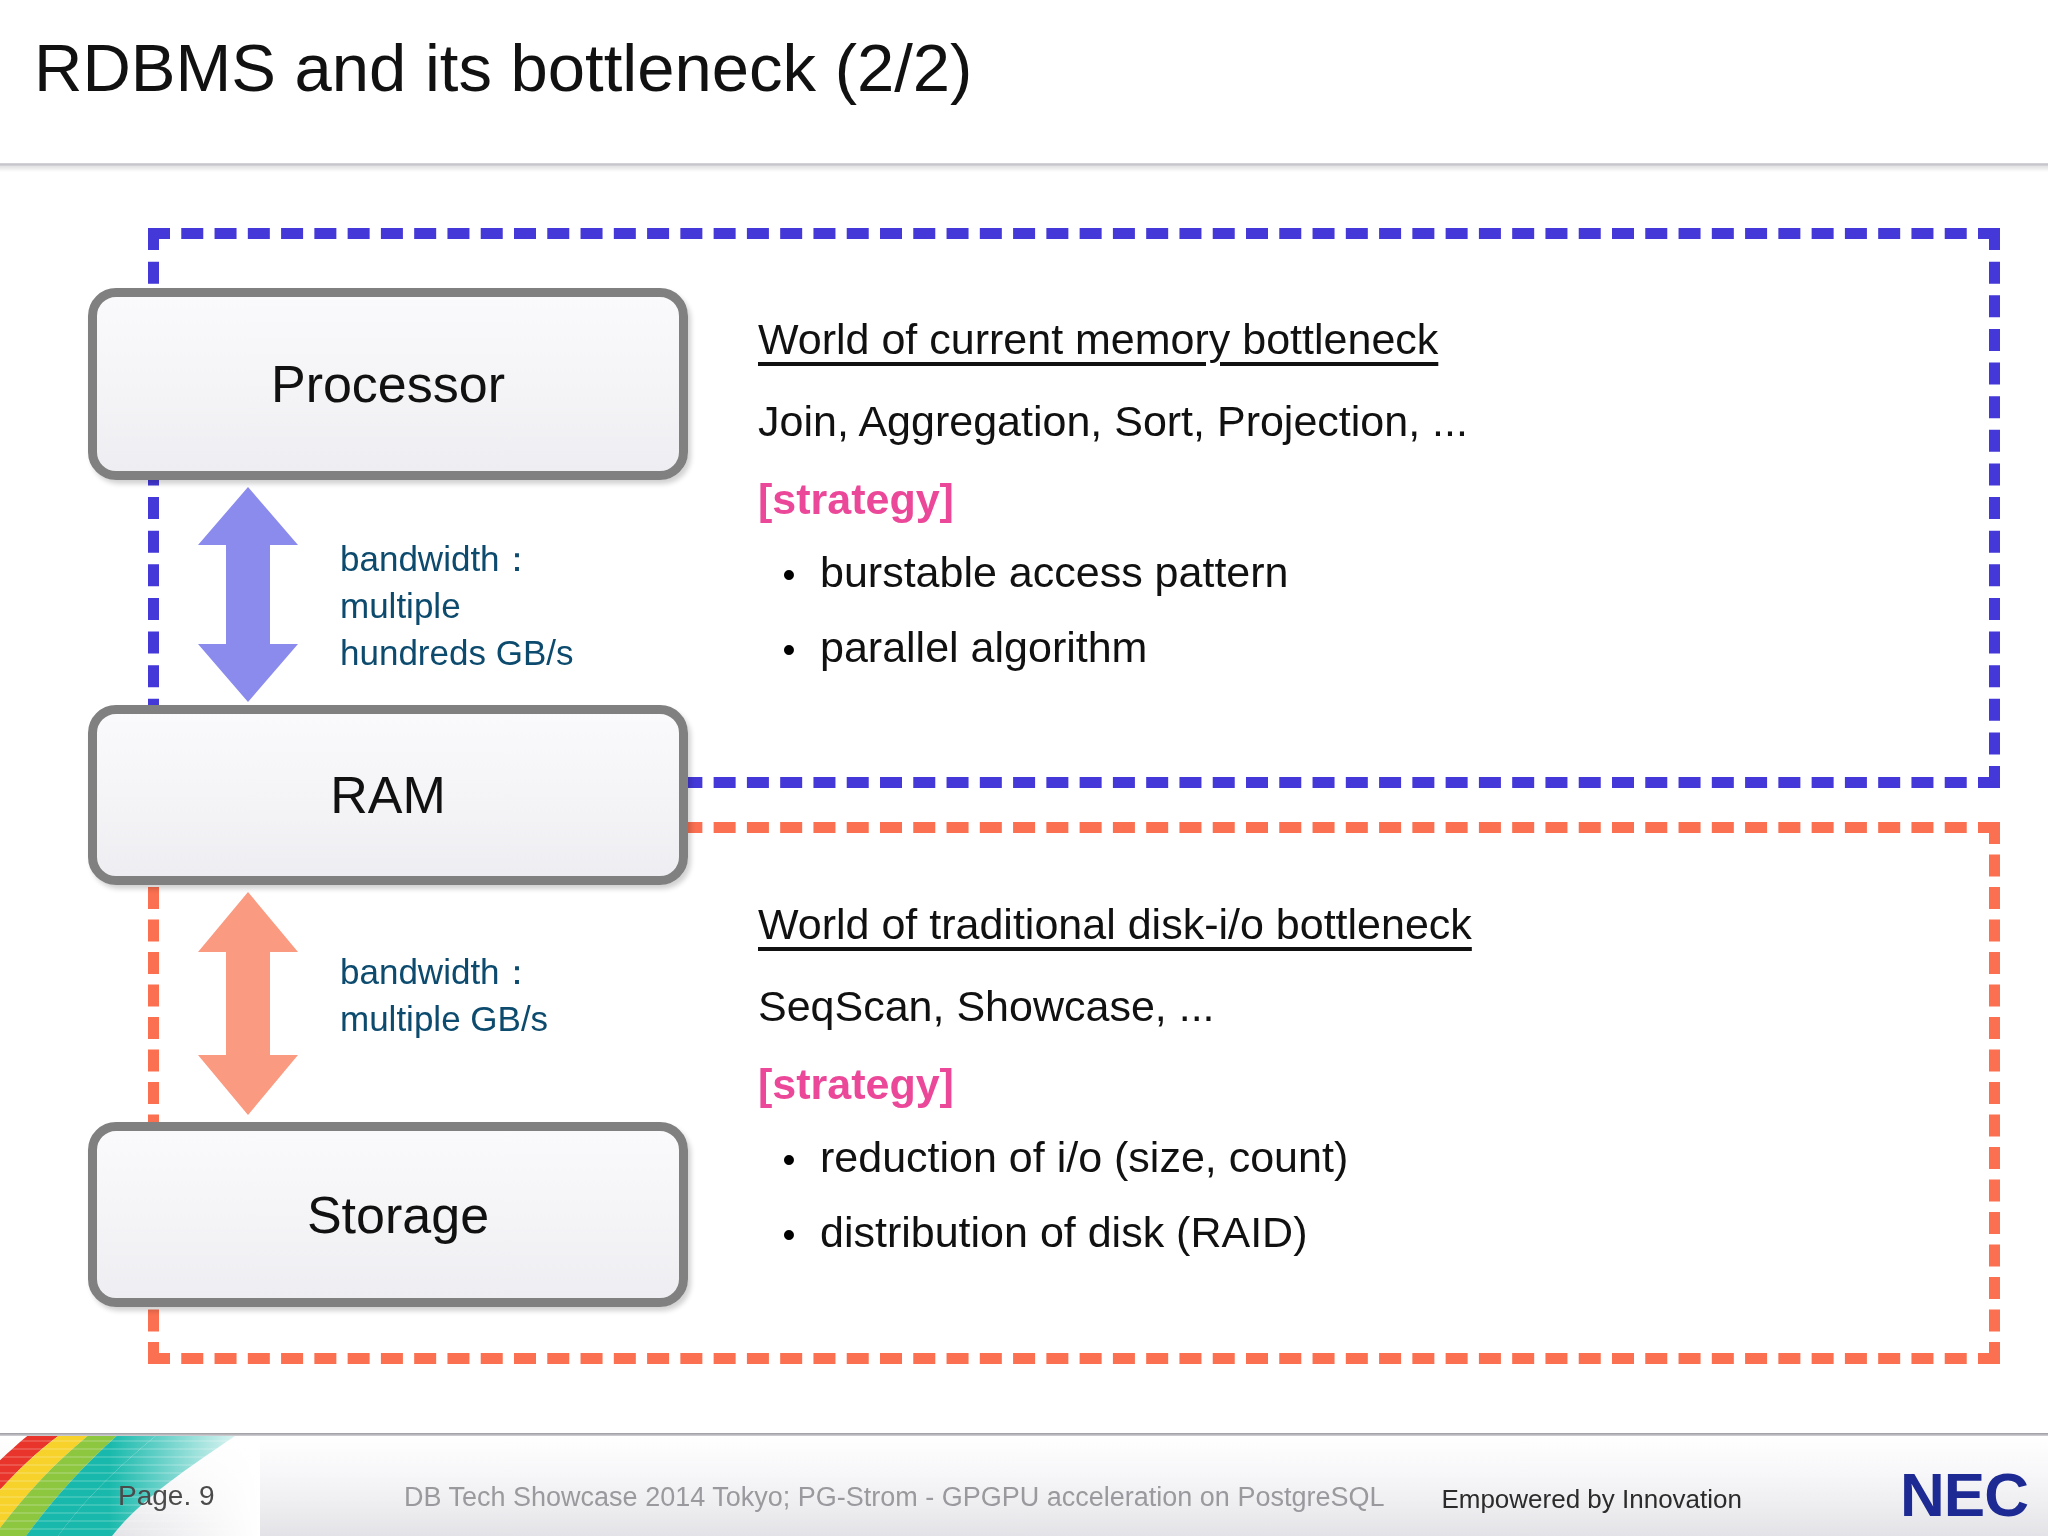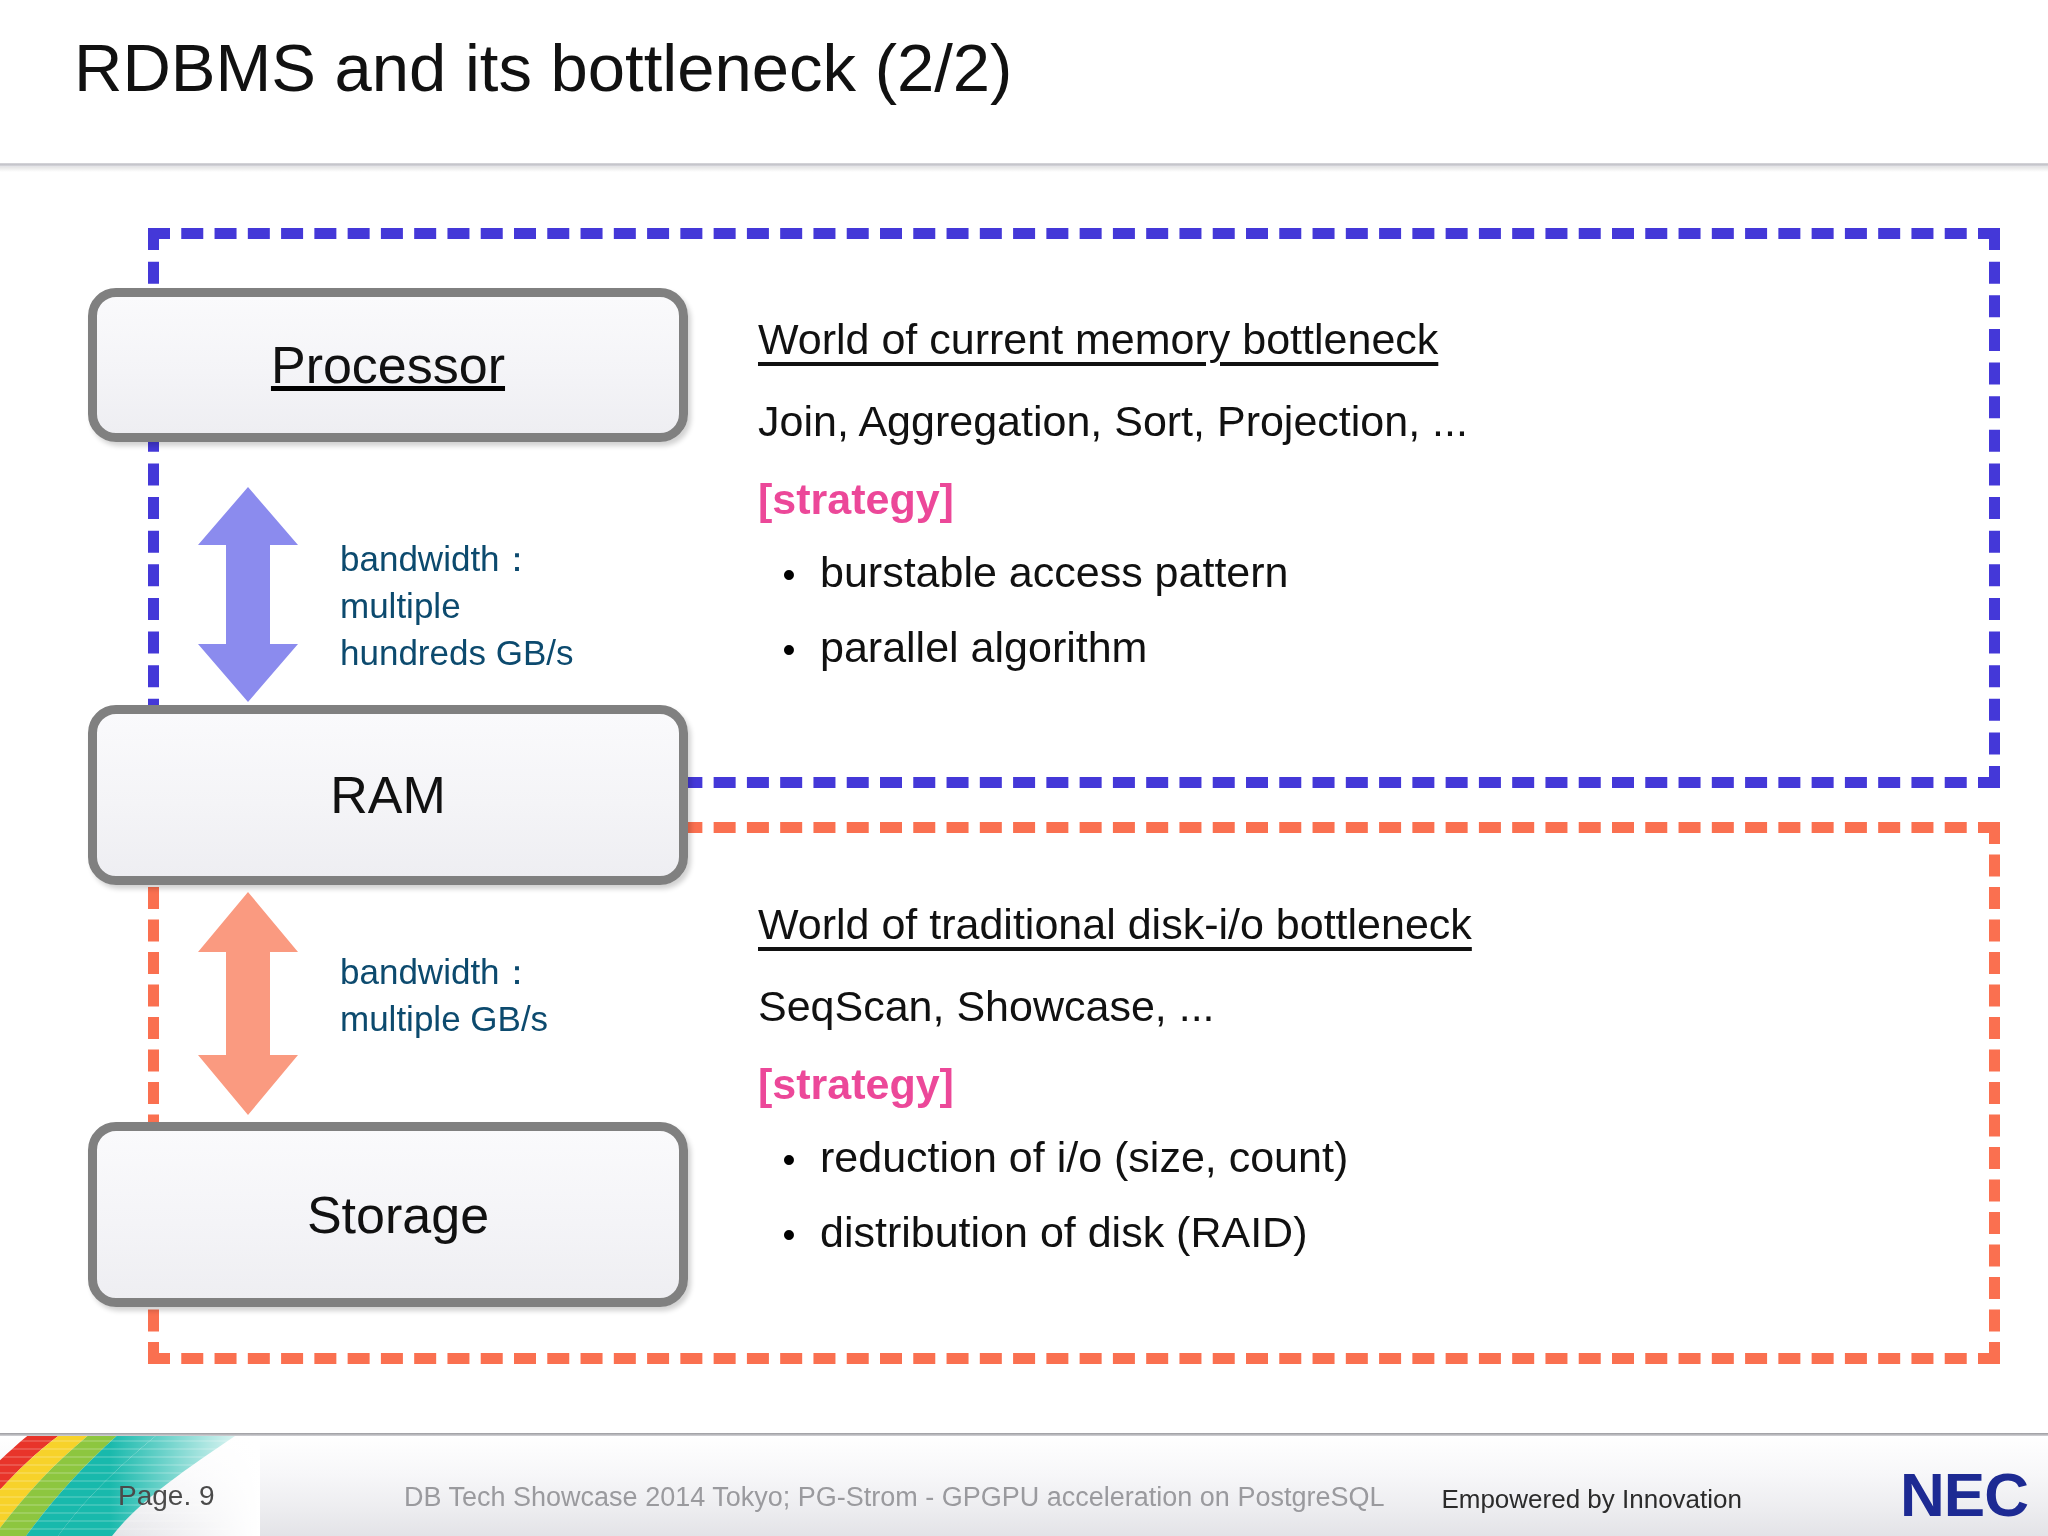--- a/index.html
+++ b/index.html
@@ -20,21 +20,20 @@
   .slide-title {
     position: absolute;
     left: 34px;
     top: 28px;
     font-size: 67px;
     line-height: 80px;
     font-weight: normal;
     letter-spacing: 0px;
     color: #111111;
     white-space: nowrap;
-    margin-left: 40px;
   }
   .title-rule {
     position: absolute;
     left: 0px;
     top: 163px;
     width: 2048px;
     height: 4px;
     background: linear-gradient(to bottom, #d8d8dc 0%, #c2c2c8 45%, #eeeef1 100%);
   }
   .title-rule-shadow {
@@ -79,21 +78,21 @@
     display: flex;
     align-items: center;
     justify-content: center;
     box-shadow: 3px 4px 5px rgba(0,0,0,0.18);
   }
   .comp-label {
     font-size: 52px;
     line-height: 60px;
     color: #111111;
   }
-  .box-processor { top: 288px; height: 154px; text-decoration: underline; }
+  .box-processor { top: 288px; height: 192px; }
   .box-ram       { top: 705px; height: 180px; }
   .box-storage   { top: 1122px; height: 185px; padding-left: 20px; }
 
   
   .arrow {
     position: absolute;
     left: 198px;
     width: 100px;
   }
   .arrow svg { display: block; width: 100%; height: 100%; }

